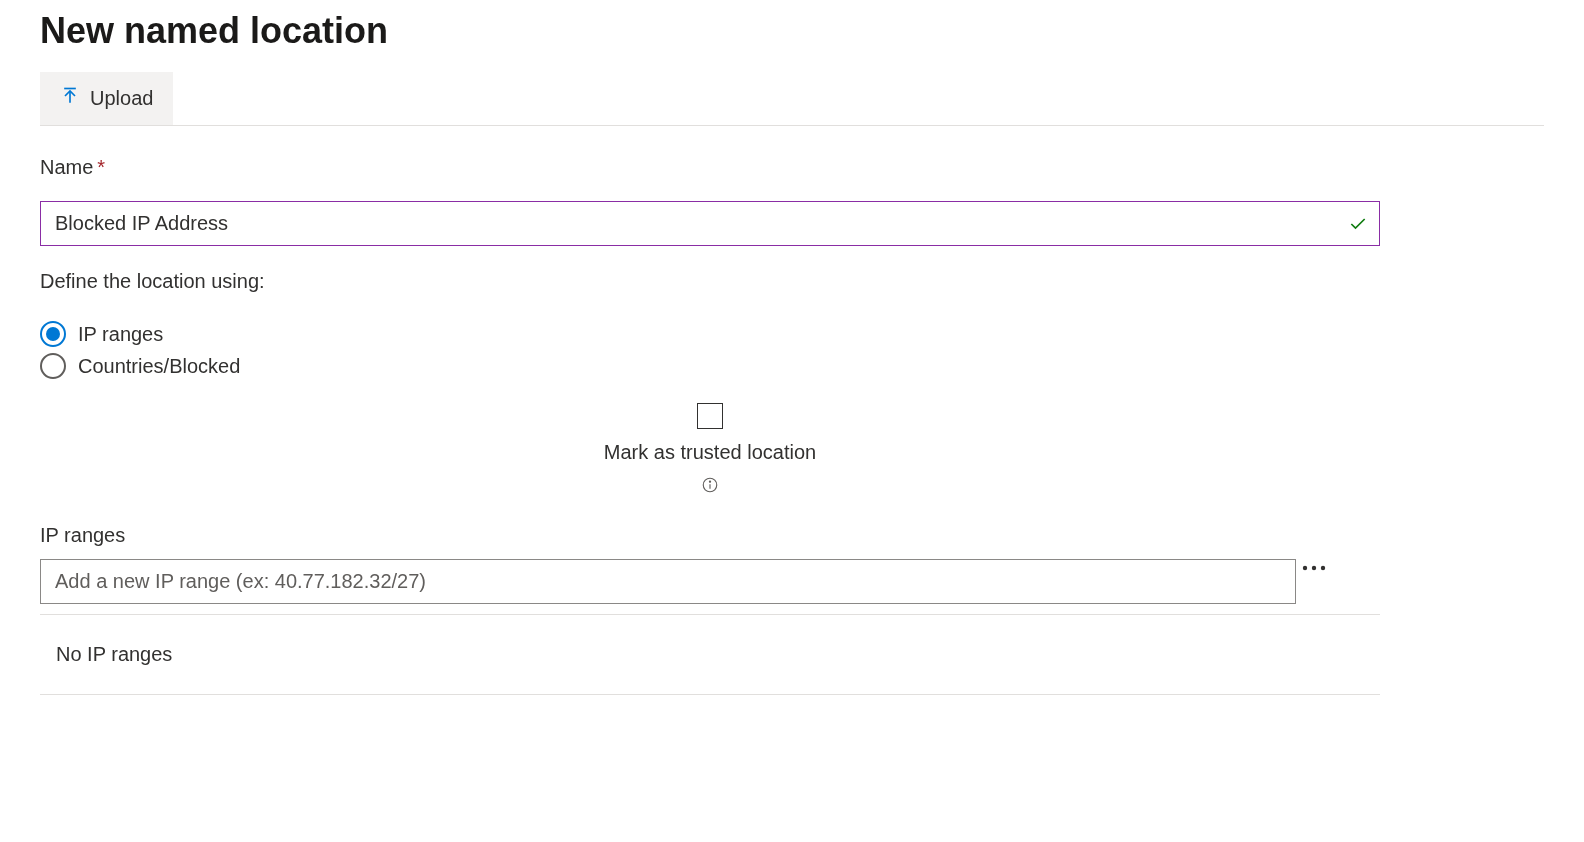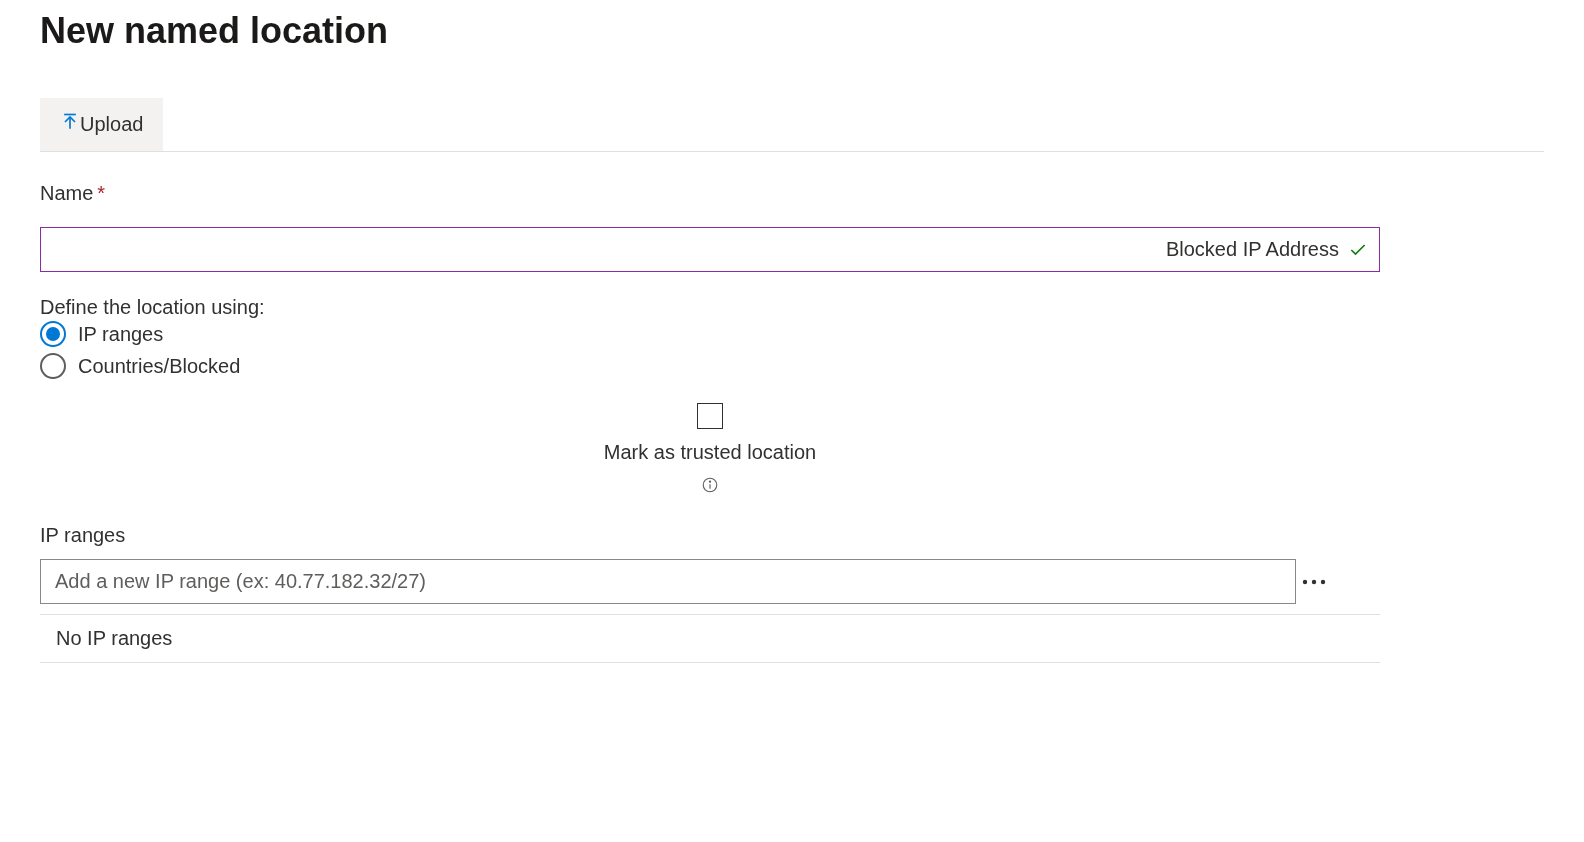--- a/index.html
+++ b/index.html
@@ -10,30 +10,31 @@
     body {
       font-family: "Segoe UI", -apple-system, BlinkMacSystemFont, sans-serif;
       background: #ffffff;
       color: #323130;
       padding: 10px 40px;
     }
     .page-title {
       font-size: 36px;
       font-weight: 600;
       color: #1b1a19;
-      margin-bottom: 46px;
+      margin-bottom: 20px;
     }
     .toolbar {
       display: flex;
       border-bottom: 1px solid #e1dfdd;
       margin-bottom: 30px;
     }
     .toolbar-button {
       display: flex;
       align-items: center;
+      gap: 10px;
       padding: 14px 20px;
       background: transparent;
       border: none;
       font-size: 20px;
       color: #323130;
       cursor: pointer;
       font-family: inherit;
     }
     .toolbar-button.active {
       background: #f3f2f1;
@@ -60,37 +61,36 @@
       margin-bottom: 24px;
     }
     .text-input {
       width: 100%;
       padding: 10px 40px 10px 14px;
       font-size: 20px;
       border: 1px solid #8a2da5;
       outline: none;
       font-family: inherit;
       color: #323130;
-      text-align: right;
     }
     .valid-check {
       position: absolute;
       right: 12px;
       top: 50%;
       transform: translateY(-50%);
       color: #107c10;
     }
     .valid-check svg {
       width: 20px;
       height: 20px;
       display: block;
     }
     .radio-group-label {
       font-size: 20px;
-      margin-bottom: 2px;
+      margin-bottom: 28px;
       display: block;
     }
     .radio-option {
       display: flex;
       align-items: center;
       gap: 12px;
       margin-bottom: 6px;
       cursor: pointer;
     }
     .radio-circle {
@@ -142,21 +142,21 @@
     .info-icon svg {
       width: 18px;
       height: 18px;
     }
     .section-heading {
       font-size: 20px;
       margin-bottom: 12px;
     }
     .ip-input-row {
       display: flex;
-      align-items: center;
+      align-items: flex-start;
       margin-bottom: 10px;
     }
     .ip-input {
       flex: 0 0 1256px;
       padding: 10px 14px;
       font-size: 20px;
       border: 1px solid #8a8886;
       font-family: inherit;
       color: #323130;
     }
@@ -170,21 +170,21 @@
       padding: 4px;
       color: #323130;
     }
     .more-button svg {
       width: 28px;
       height: 10px;
       display: block;
     }
     .empty-row {
       font-size: 20px;
-      padding: 12px 16px;
+      padding: 28px 16px;
       border-top: 1px solid #e1dfdd;
       border-bottom: 1px solid #e1dfdd;
     }
   </style>
 </head>
 <body>
 
 <h1 class="page-title">New named location</h1>
 
 <div class="toolbar">

